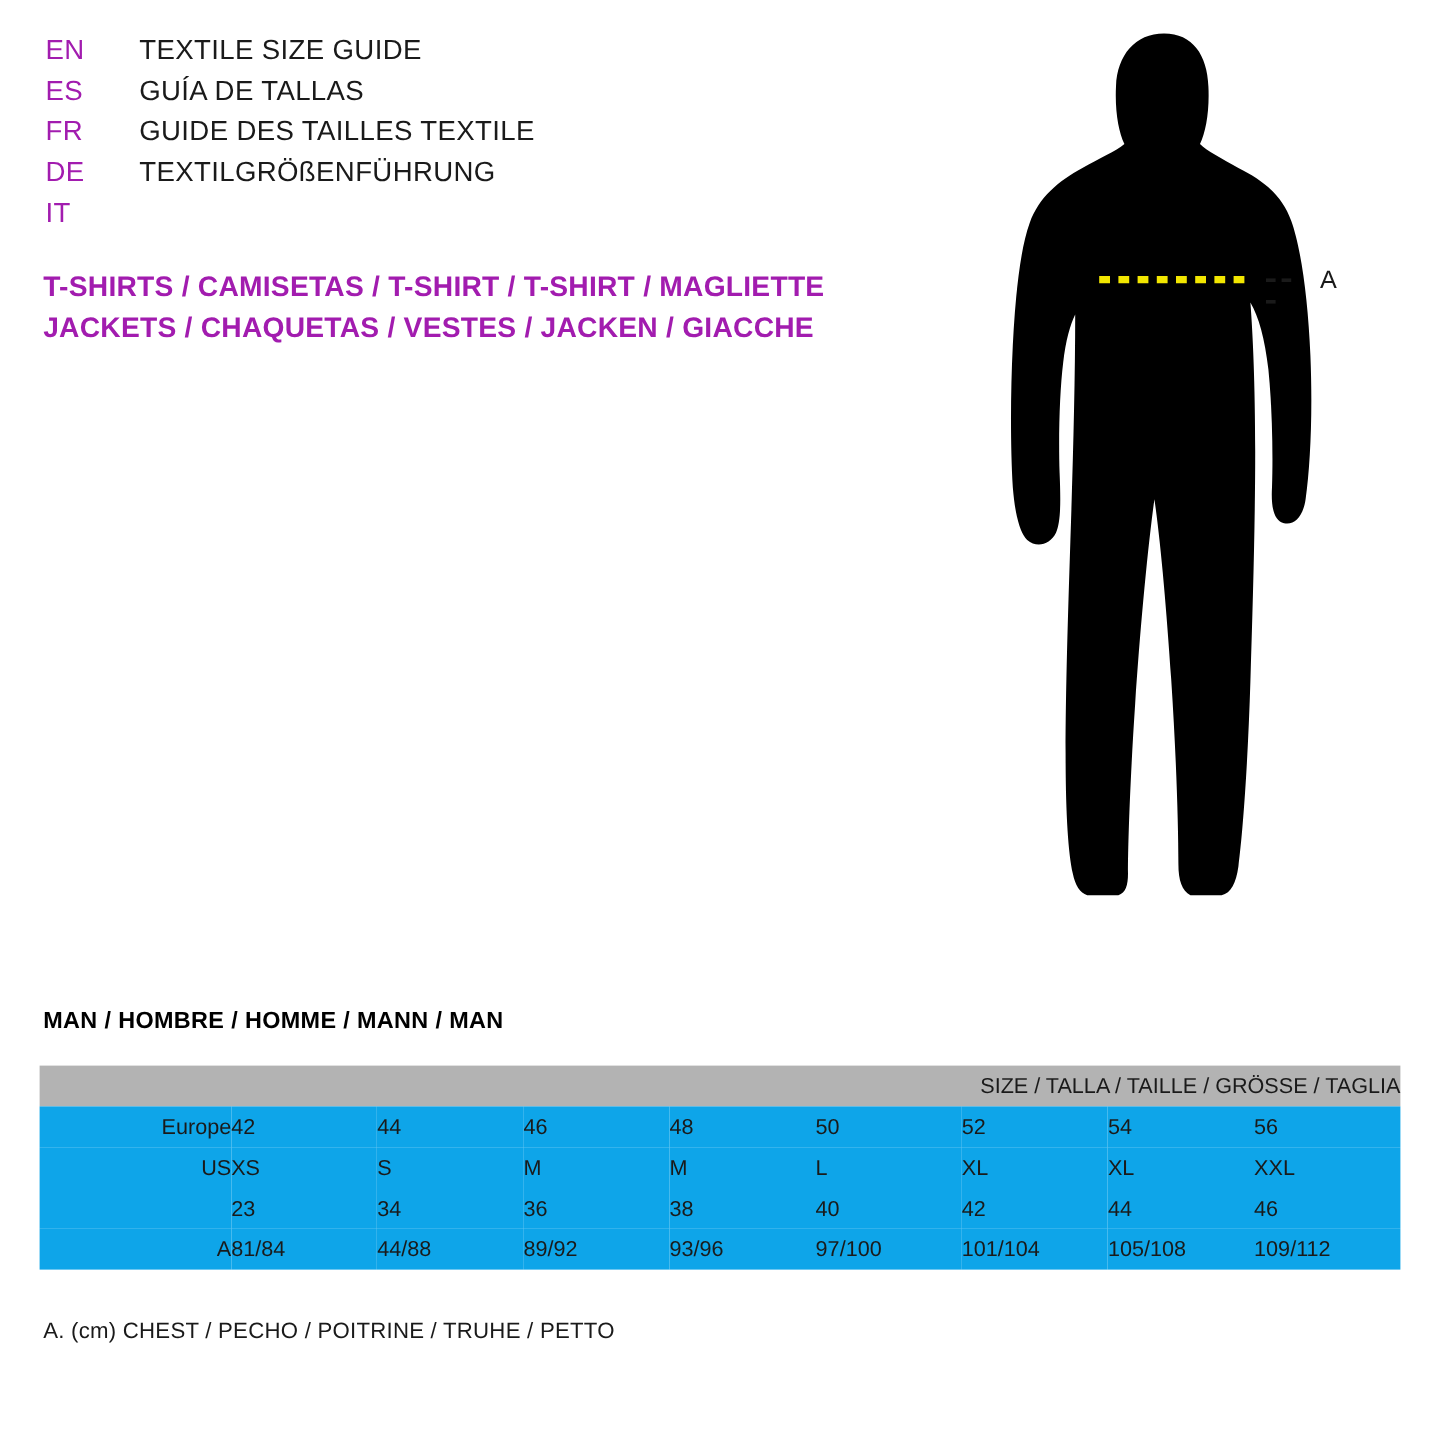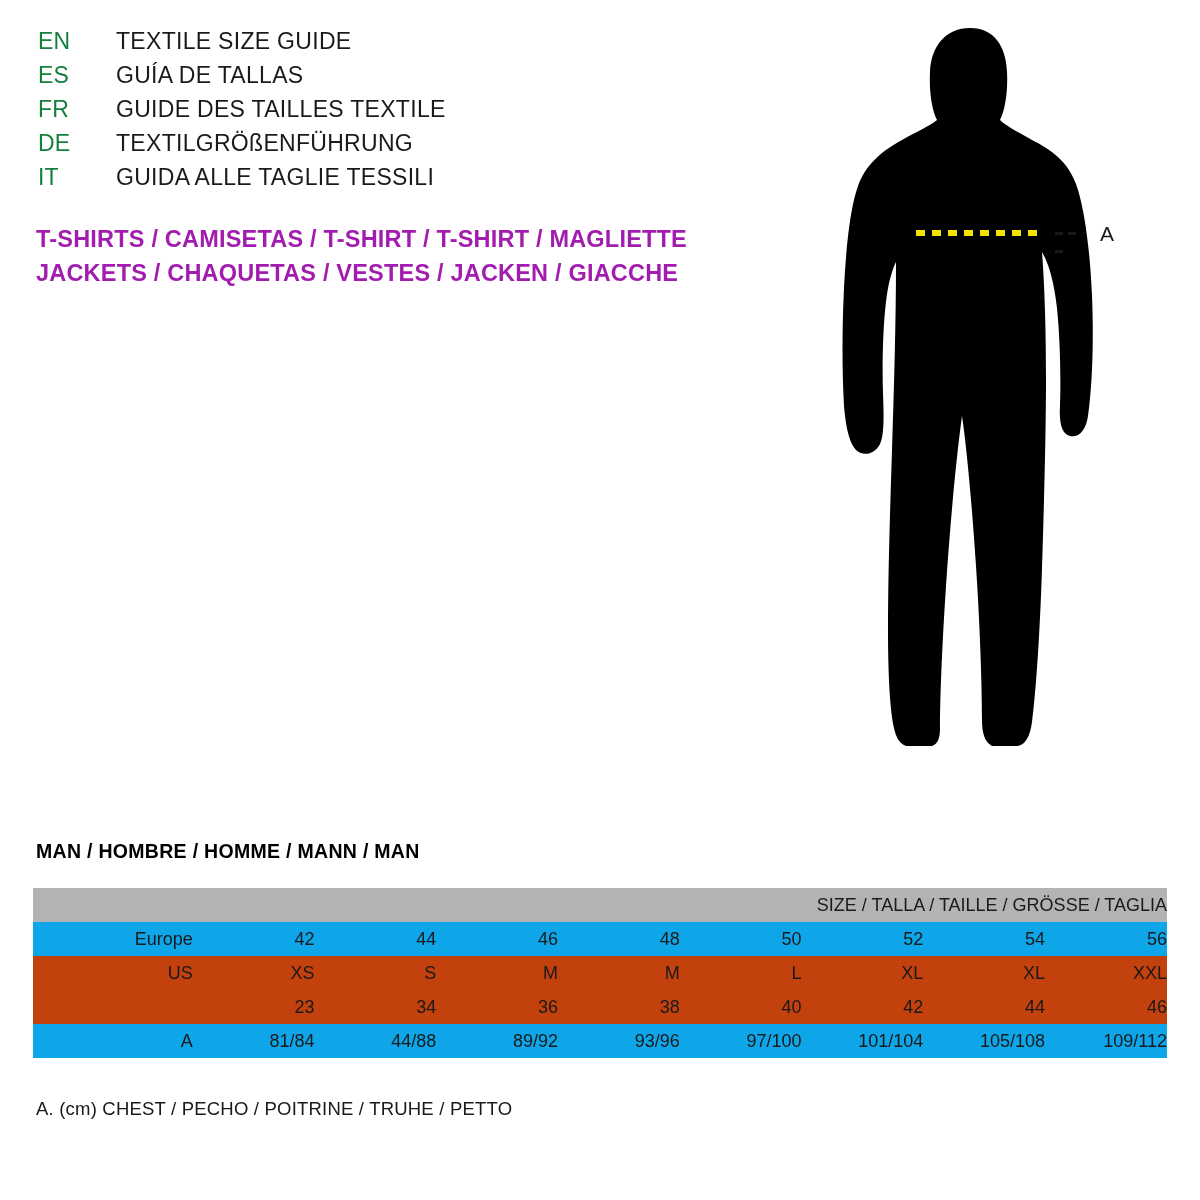--- a/index.html
+++ b/index.html
@@ -30,21 +30,21 @@
   }
   .lang-row {
     display: flex;
     align-items: baseline;
     height: 34px;
   }
   .lang-code {
     width: 78px;
     font-size: 23px;
     letter-spacing: 0.2px;
-    color: #15803d;
+    color: #a21caf;
   }
   .lang-text {
     font-size: 23px;
     letter-spacing: 0.3px;
     color: #1a1a1a;
     white-space: nowrap;
   }
 
   .garment-lines {
     position: absolute;
@@ -118,33 +118,33 @@
     height: 34px;
     padding: 0;
     color: #1a1a1a;
   }
   tr.header-row td {
     background: #b3b3b3;
     font-size: 18px;
     color: #1a1a1a;
   }
   tr.alt td {
-    background: #c2410c;
+    background: #0ea5e9;
   }
   tr.plain td {
     background: #0ea5e9;
   }
   td.label-col {
     width: 160px;
     padding-left: 10px;
     text-align: right;
   }
   td.val {
     width: 122px;
-    text-align: right;
+    text-align: left;
   }
   .header-label {
     padding-left: 10px;
   }
 
   .footnote {
     position: absolute;
     left: 36px;
     top: 1098px;
     font-size: 18.5px;
@@ -169,21 +169,20 @@
     <div class="lang-row">
       <div class="lang-code">FR</div>
       <div class="lang-text">GUIDE DES TAILLES TEXTILE</div>
     </div>
     <div class="lang-row">
       <div class="lang-code">DE</div>
       <div class="lang-text">TEXTILGRÖßENFÜHRUNG</div>
     </div>
     <div class="lang-row">
       <div class="lang-code">IT</div>
-      <div class="lang-text">GUIDA ALLE TAGLIE TESSILI</div>
     </div>
   </div>
 
   <div class="garment-lines">
     <div class="garment-line">T-SHIRTS / CAMISETAS / T-SHIRT / T-SHIRT / MAGLIETTE</div>
     <div class="garment-line">JACKETS / CHAQUETAS / VESTES / JACKEN / GIACCHE</div>
   </div>
 
   <div class="figure-wrap">
     <svg width="360" height="760" viewBox="0 0 360 760" xmlns="http://www.w3.org/2000/svg">

